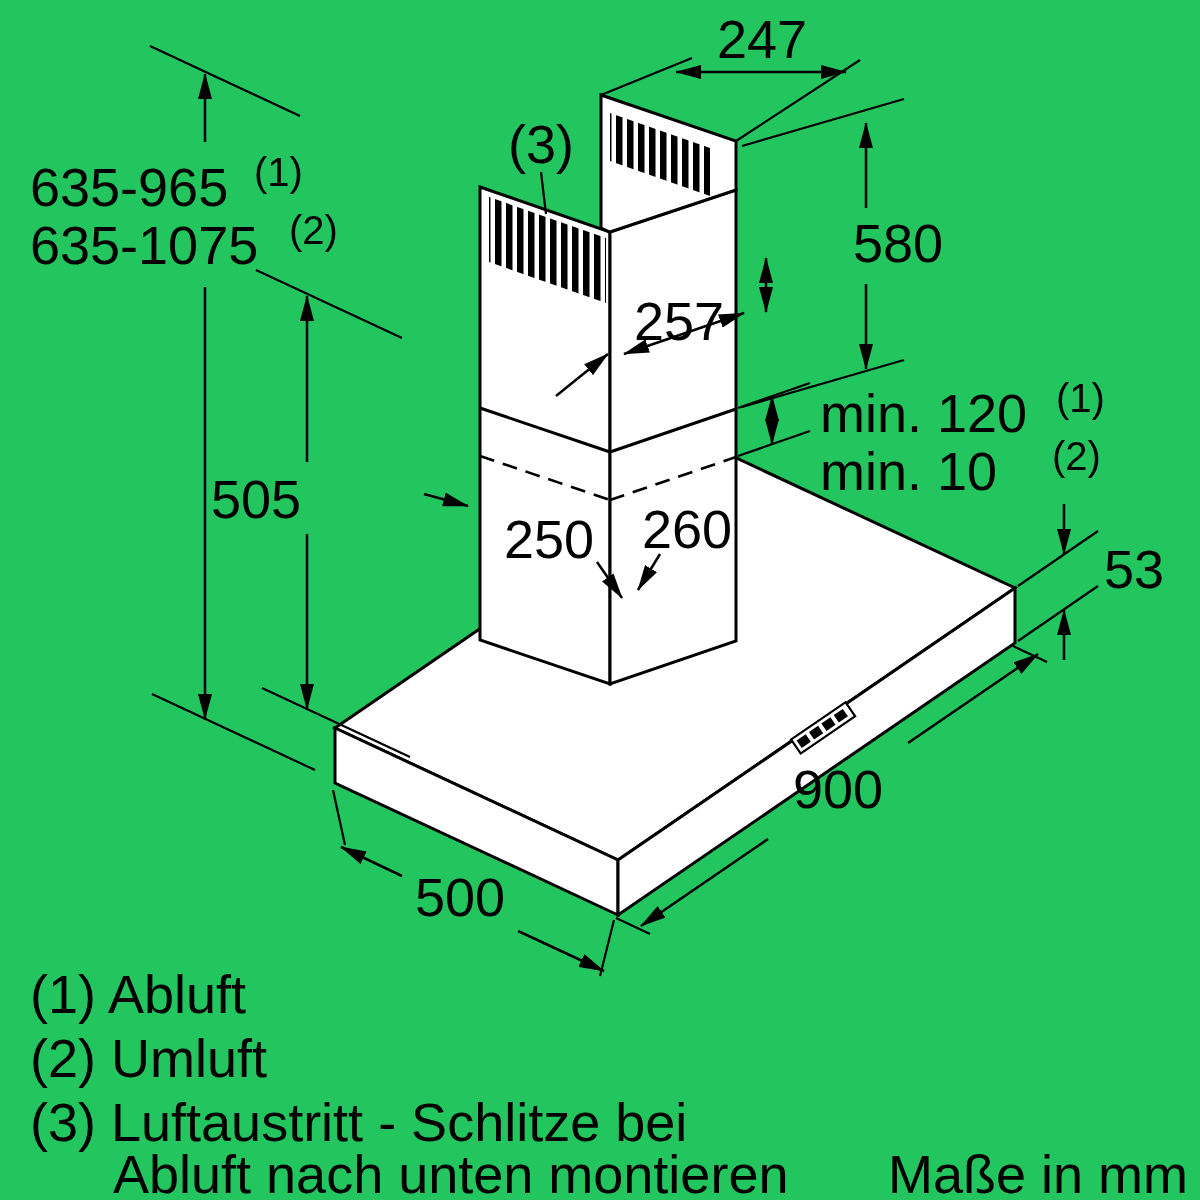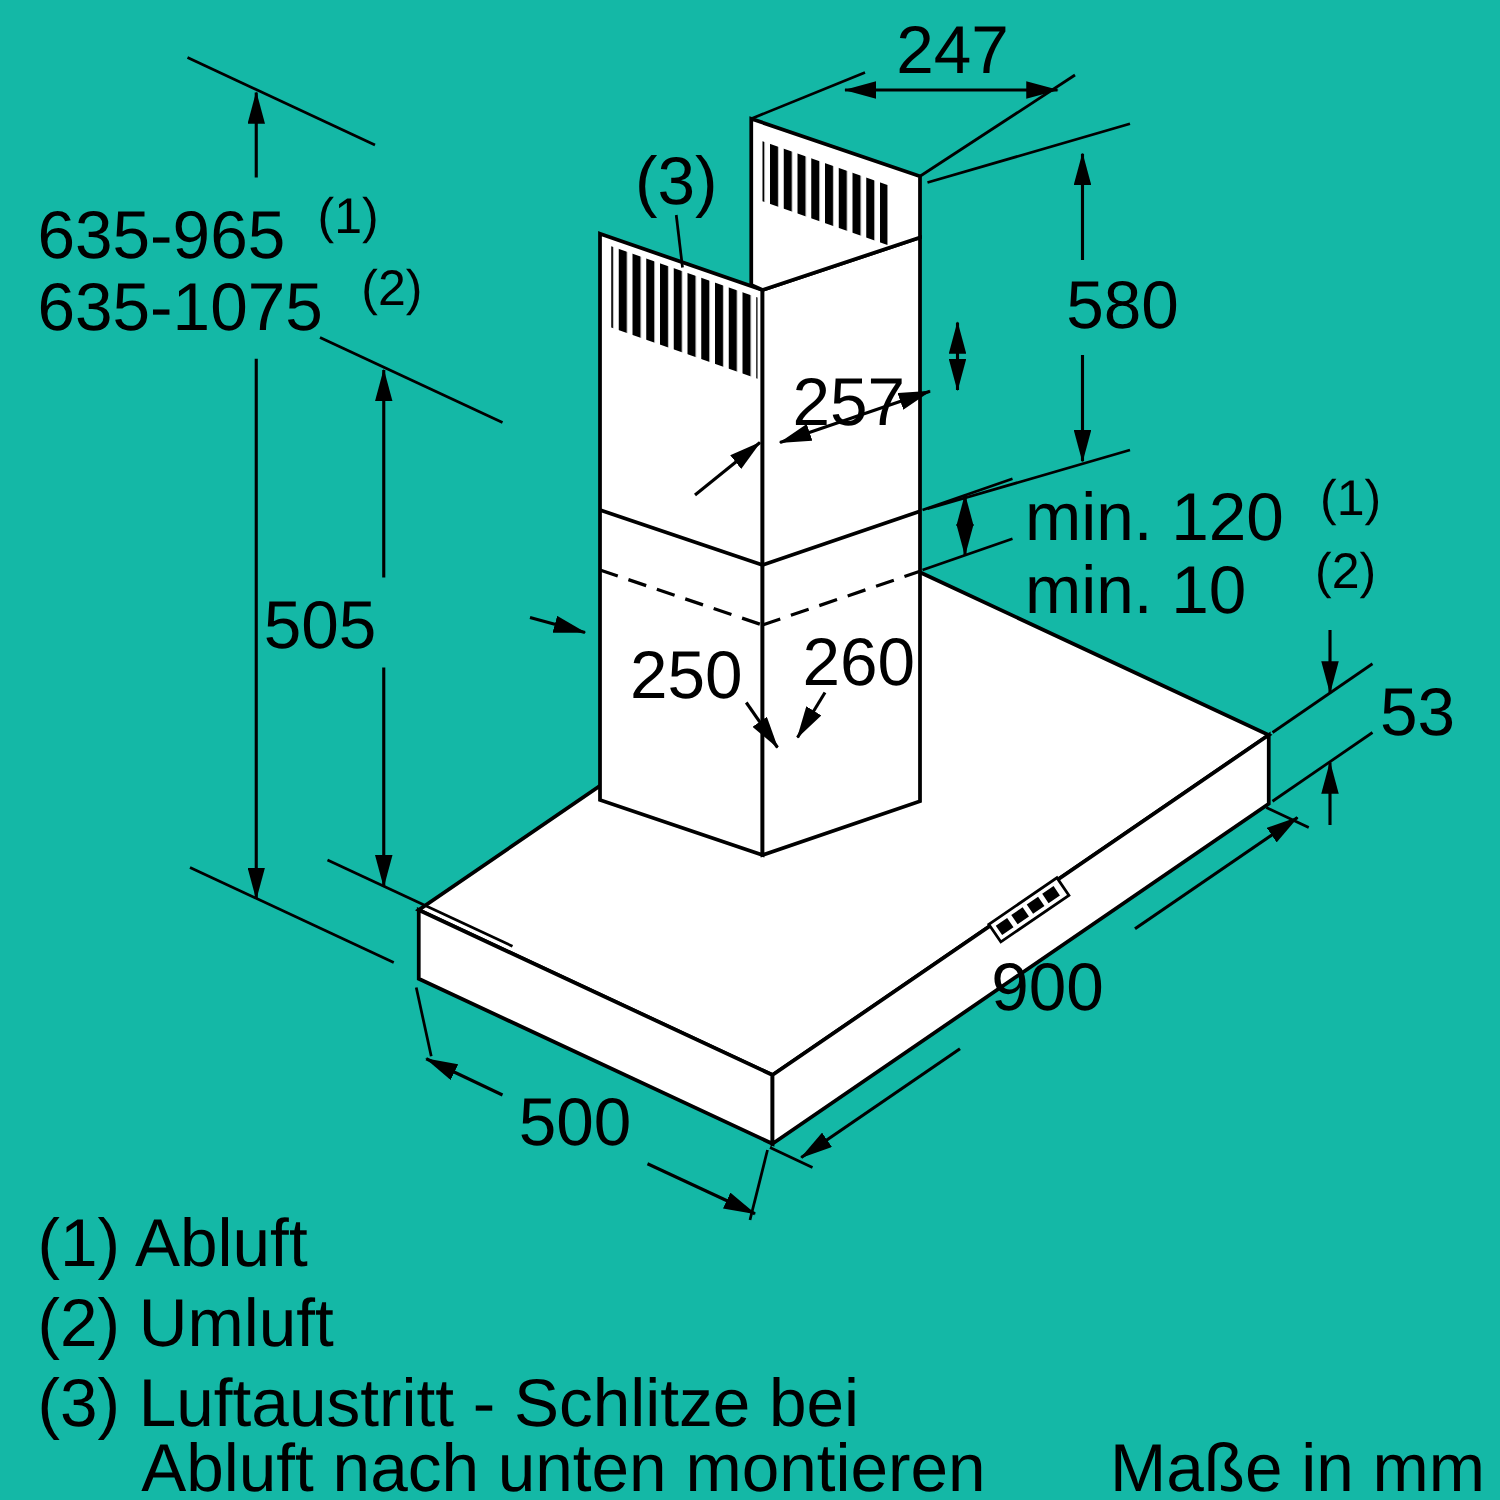--- a/index.html
+++ b/index.html
@@ -1,16 +1,16 @@
 <!DOCTYPE html>
 <html><head>
 <meta charset="utf-8">
 <style>
   html,body{margin:0;padding:0;background:#fff;}
-  #stage{position:relative;width:1200px;height:1200px;background:#14b8a6;overflow:hidden;}
+  #stage{position:relative;width:1200px;height:1200px;background:#22c55e;overflow:hidden;}
   svg{display:block;}
   text{font-family:"Liberation Sans","DejaVu Sans",sans-serif;fill:#000;}
   .t  {font-size:54px;}
   .ts {font-size:40px;}
   .tl {font-size:54px;}
   .edge {fill:#fff;stroke:#000;stroke-width:3;stroke-linejoin:miter;}
   .ln   {stroke:#000;stroke-width:3;fill:none;}
   .dash {stroke:#000;stroke-width:2.6;fill:none;stroke-dasharray:15 9;}
   .dim  {stroke:#000;stroke-width:2.5;fill:none;}
   .ext  {stroke:#000;stroke-width:2.2;fill:none;}

